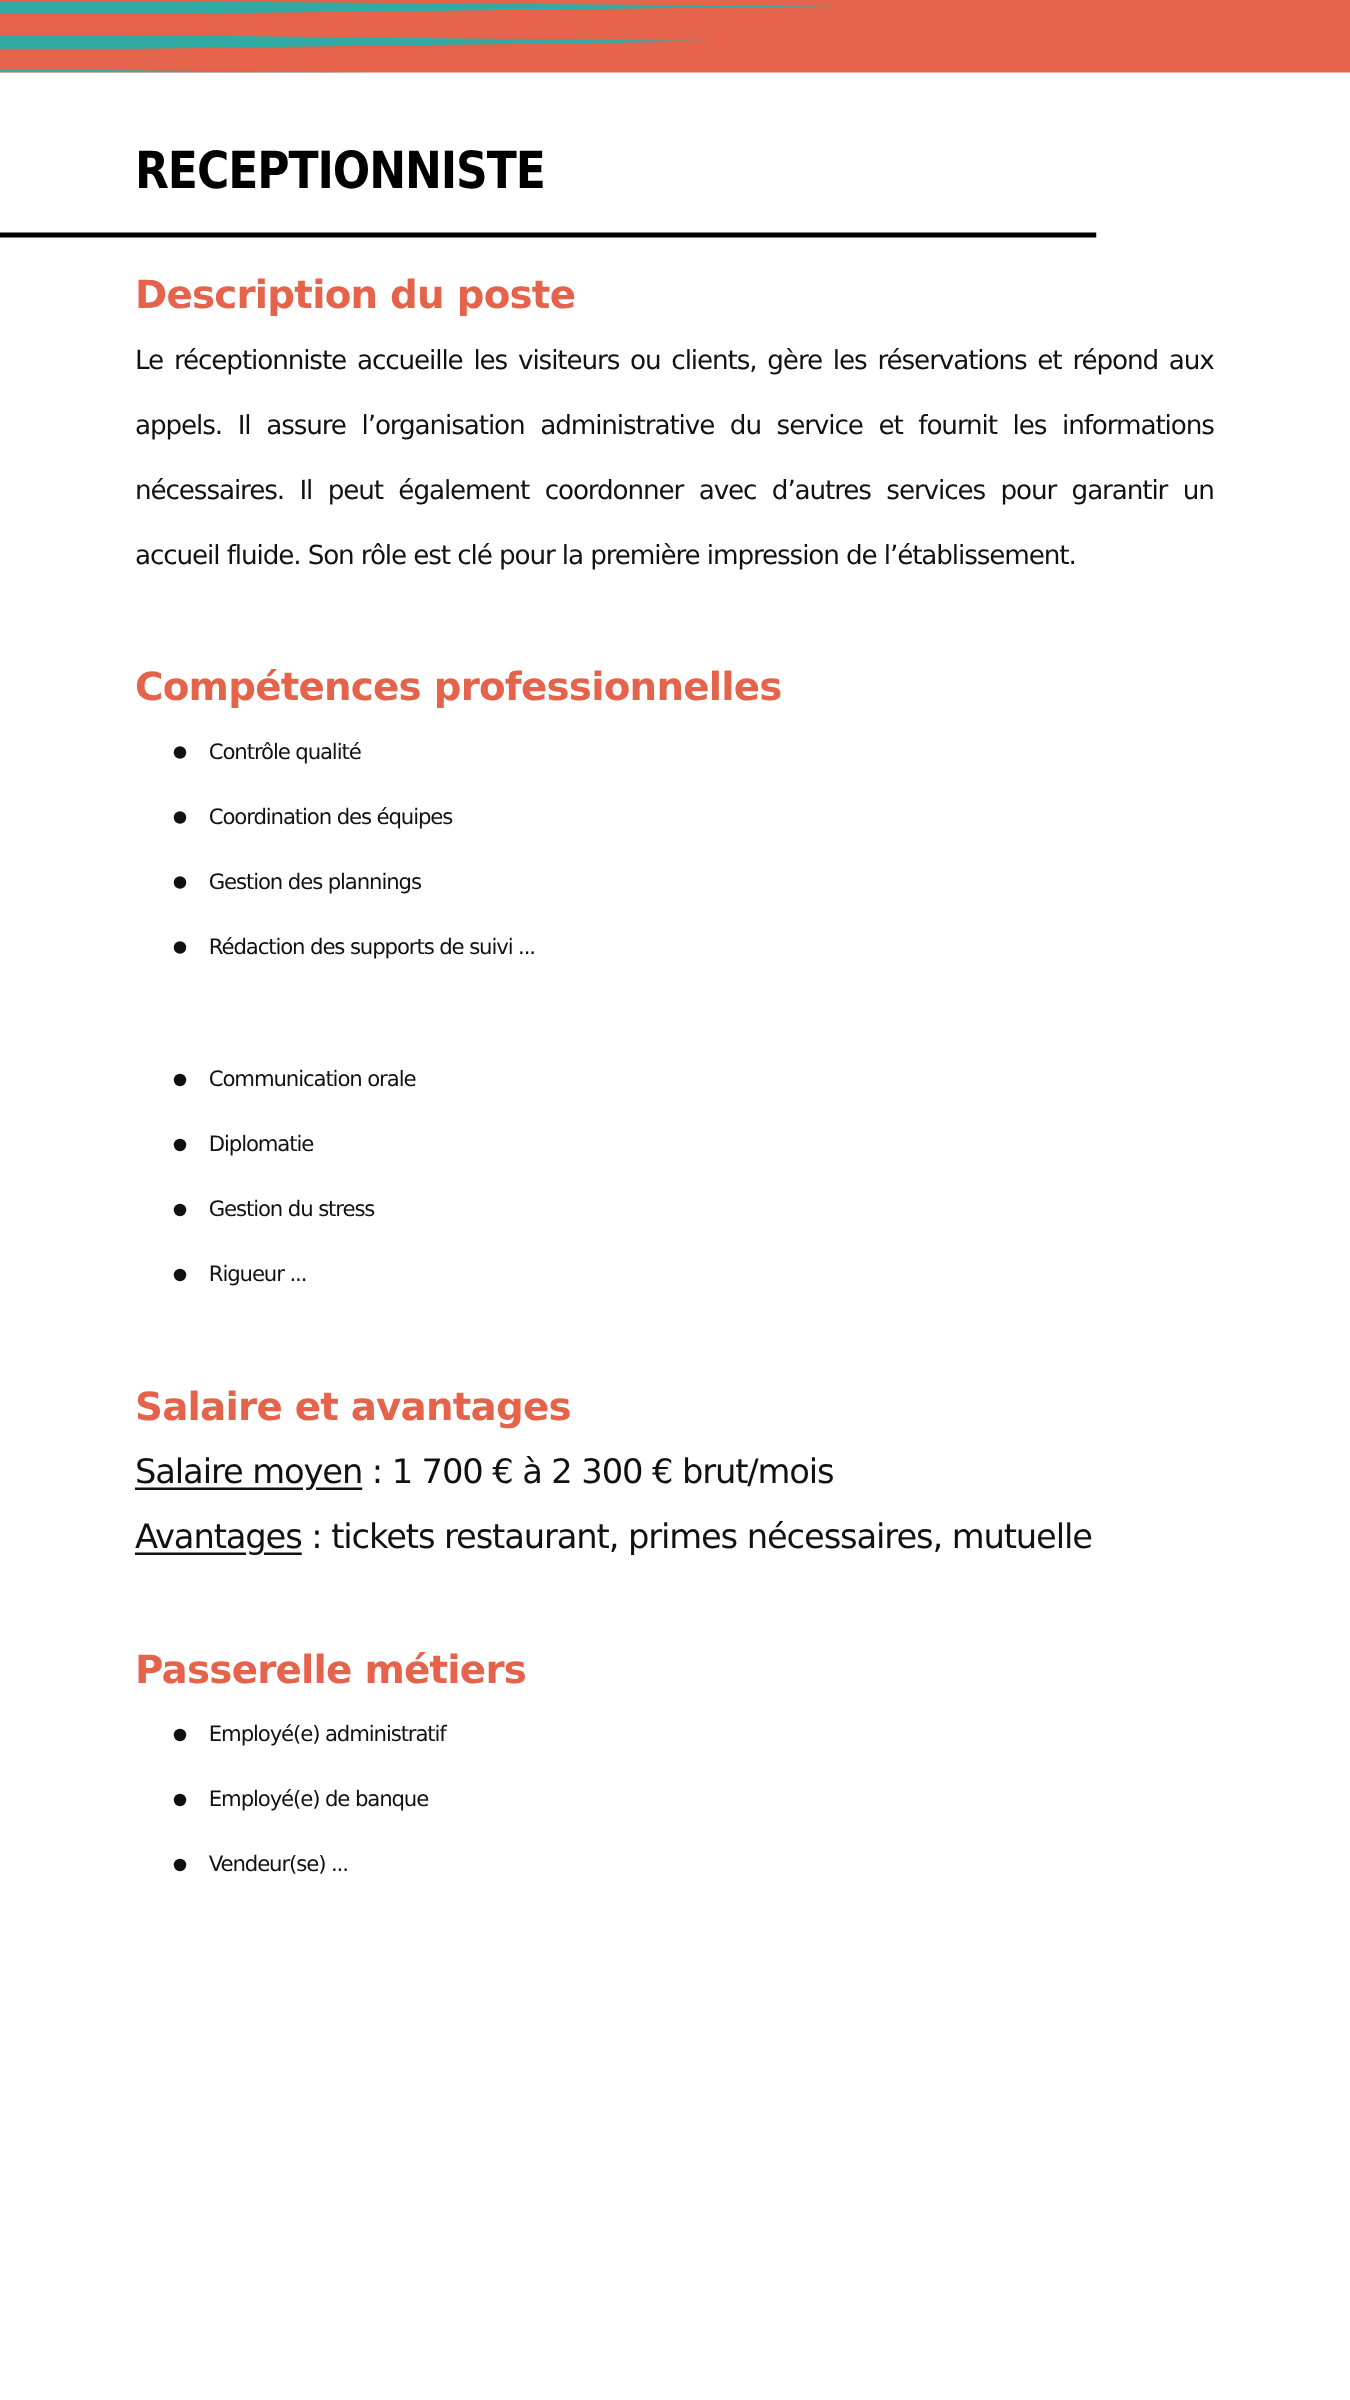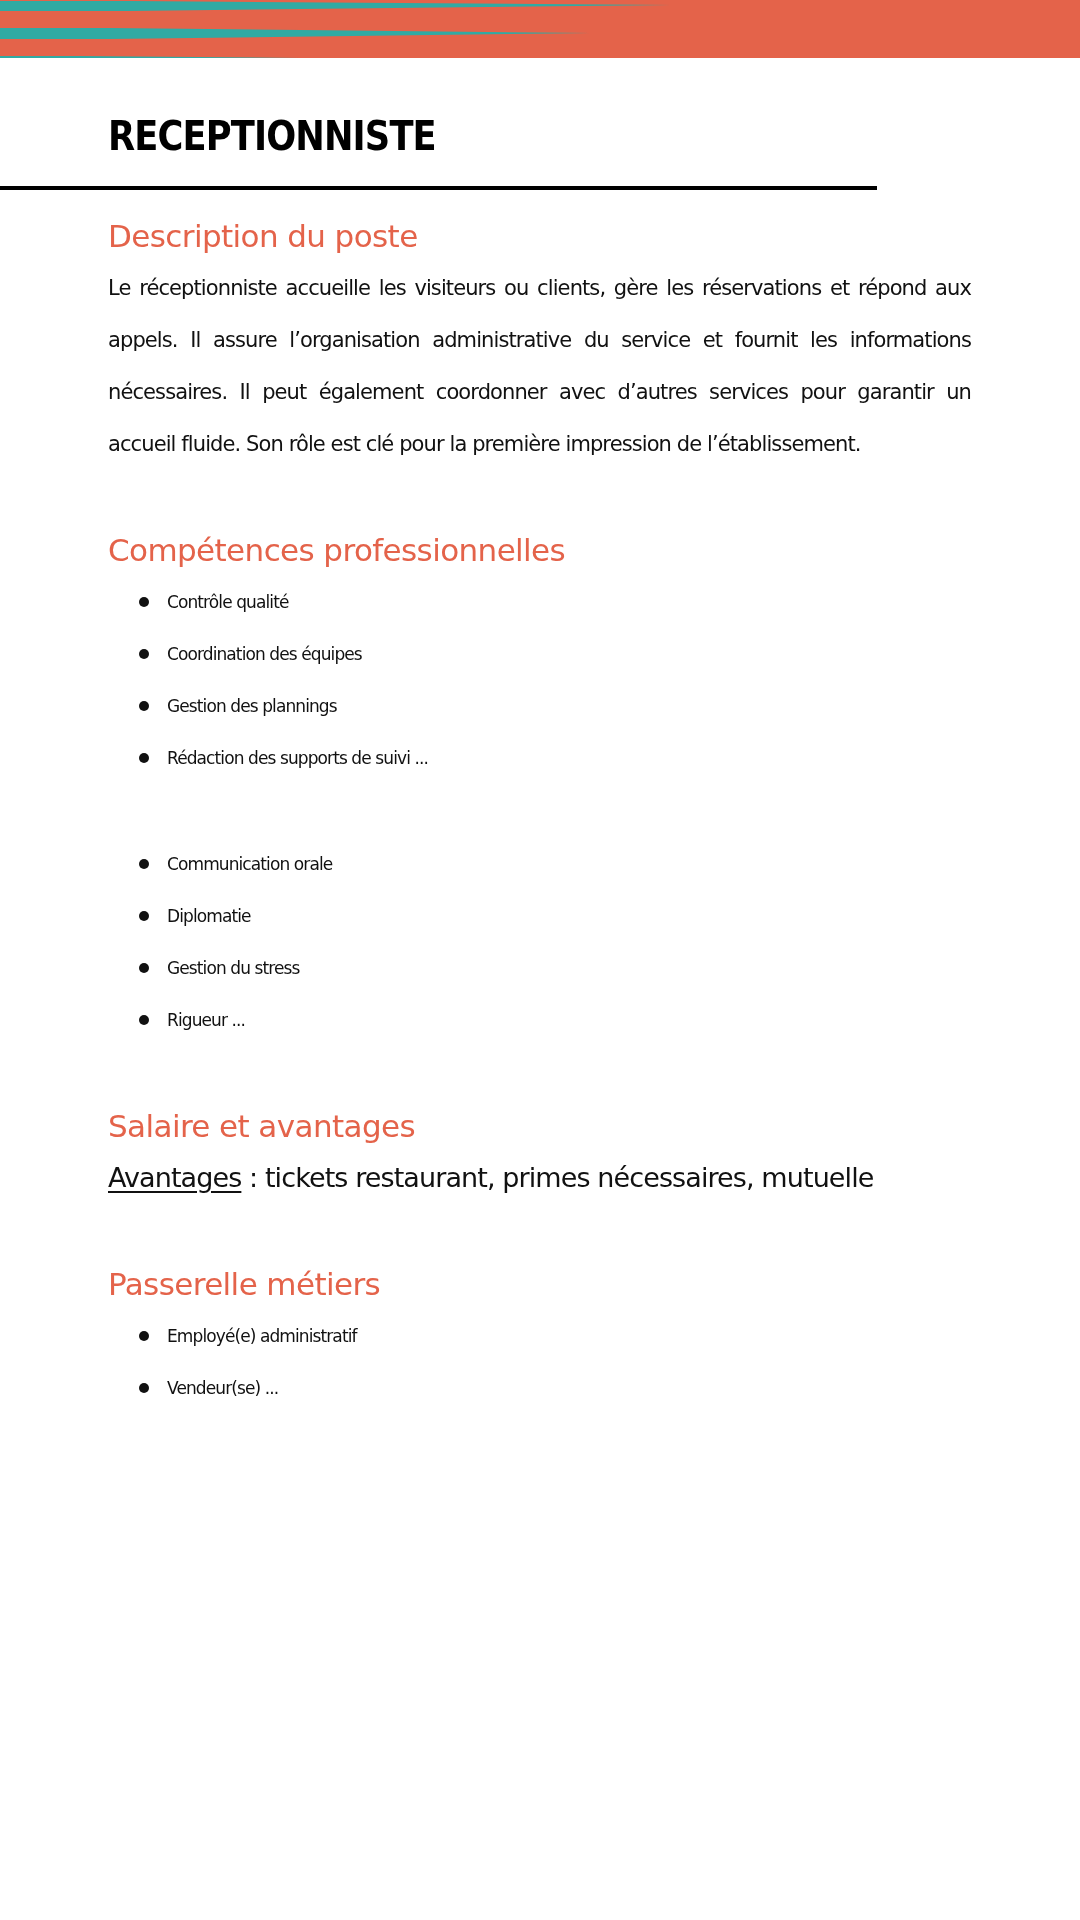--- a/index.html
+++ b/index.html
@@ -49,21 +49,21 @@
       position: absolute;
       left: 108px;
       top: 210px;
       width: 863px;
     }
     .section { margin: 0; }
     .section + .section { margin-top: 54px; }
     .heading {
       margin: 0;
       font-family: "DejaVu Sans", sans-serif;
-      font-weight: normal;
+      font-weight: bold;
       font-size: 31px;
       line-height: 52px;
       color: #e4634a;
       letter-spacing: -0.6px;
     }
     .para {
       margin: 0;
       font-family: "DejaVu Sans", sans-serif;
       font-weight: normal;
       font-size: 21px;
@@ -141,24 +141,26 @@
     <ul class="bullets">
       <li><span class="bullet-dot"></span><span>Communication orale</span></li>
       <li><span class="bullet-dot"></span><span>Diplomatie</span></li>
       <li><span class="bullet-dot"></span><span>Gestion du stress</span></li>
       <li><span class="bullet-dot"></span><span>Rigueur ...</span></li>
     </ul>
   </section>
 
   <section class="section">
     <h2 class="heading">Salaire et avantages</h2>
+    <p class="kv-line"><span class="kv-key">Salaire moyen</span><span> : </span><span>1 700 € à 2 300 € brut/mois</span></p>
     <p class="kv-line"><span class="kv-key">Avantages</span><span> : </span><span>tickets restaurant, primes nécessaires, mutuelle</span></p>
   </section>
 
   <section class="section">
     <h2 class="heading">Passerelle métiers</h2>
     <ul class="bullets">
       <li><span class="bullet-dot"></span><span>Employé(e) administratif</span></li>
+      <li><span class="bullet-dot"></span><span>Employé(e) de banque</span></li>
       <li><span class="bullet-dot"></span><span>Vendeur(se) ...</span></li>
     </ul>
   </section>
 
 </div>
 
 </body></html>

